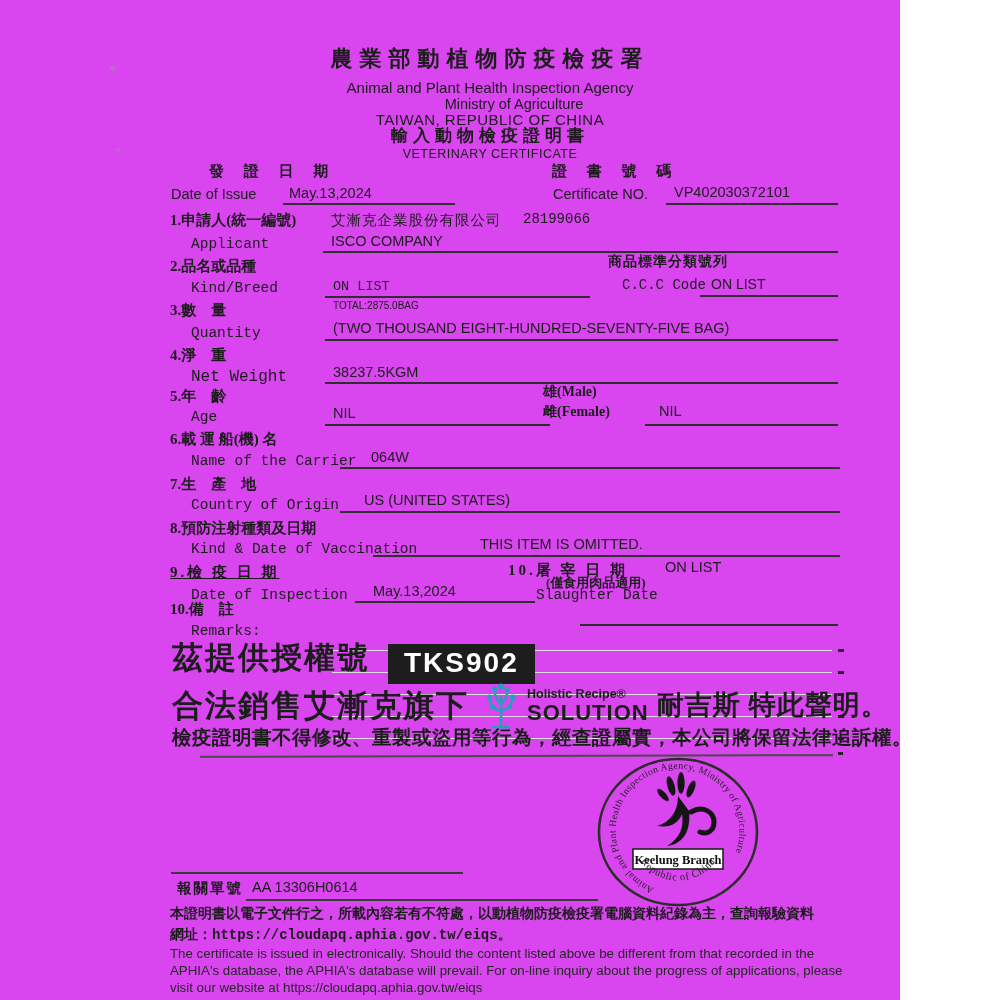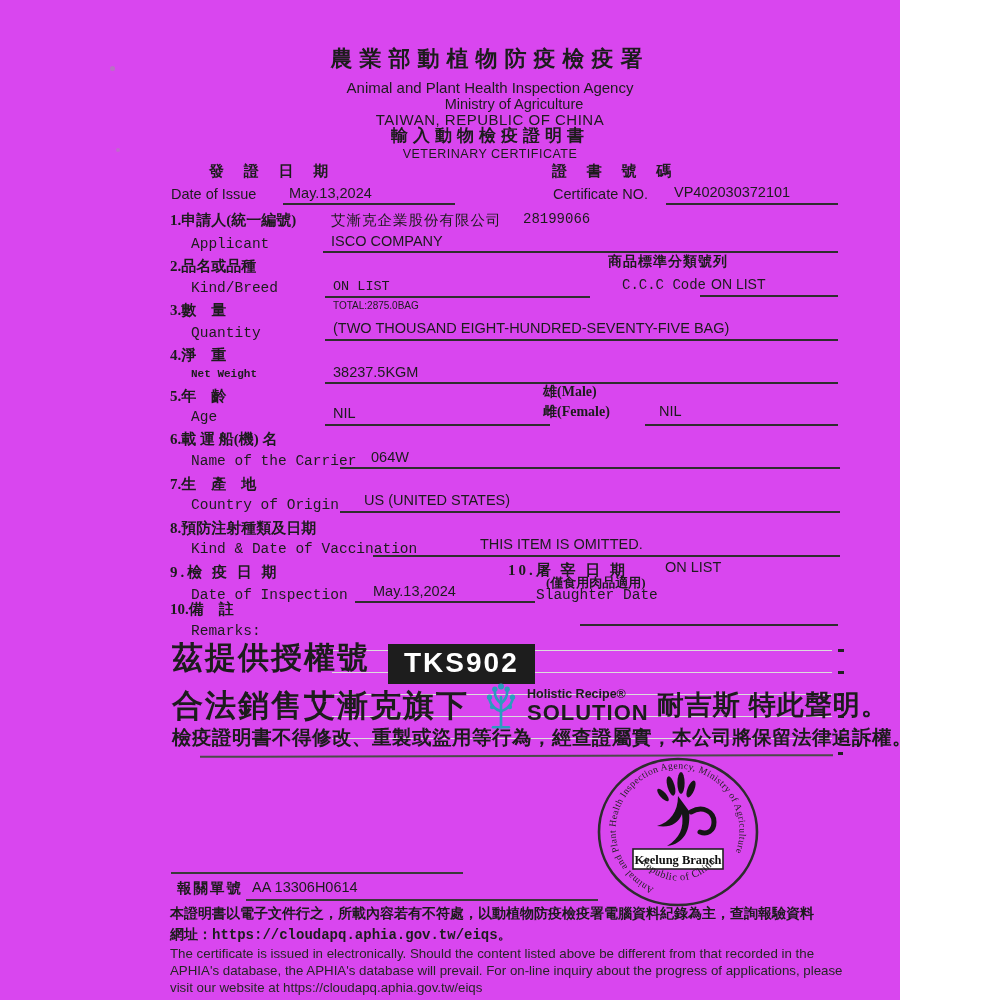--- a/index.html
+++ b/index.html
@@ -55,21 +55,21 @@
   <div class="abs sans" style="left:711px;top:276px;font-size:14px;">ON LIST</div>
   <div class="ul" style="left:700px;top:295px;width:138px;"></div>
 
   <div class="abs zh" style="left:170px;top:302px;font-size:15px;">3.數　量</div>
   <div class="abs sans" style="left:333px;top:300px;font-size:10px;">TOTAL:2875.0BAG</div>
   <div class="abs mono" style="left:191px;top:325px;font-size:14.5px;font-weight:normal;">Quantity</div>
   <div class="abs sans" style="left:333px;top:320px;font-size:14.5px;">(TWO THOUSAND EIGHT-HUNDRED-SEVENTY-FIVE BAG)</div>
   <div class="ul" style="left:325px;top:339px;width:513px;"></div>
 
   <div class="abs zh" style="left:170px;top:347px;font-size:15px;">4.淨　重</div>
-  <div class="abs mono" style="left:191px;top:368px;font-size:11px;font-weight:bold;">Net Weight</div>
+  <div class="abs mono" style="left:191px;top:368px;font-size:16px;font-weight:normal;">Net Weight</div>
   <div class="abs sans" style="left:333px;top:364px;font-size:14.5px;">38237.5KGM</div>
   <div class="ul" style="left:325px;top:382px;width:513px;"></div>
 
   <div class="abs zh" style="left:170px;top:388px;font-size:15px;">5.年　齡</div>
   <div class="abs zh" style="left:543px;top:384px;font-size:14px;">雄(Male)</div>
   <div class="abs mono" style="left:191px;top:409px;font-size:14.5px;font-weight:normal;">Age</div>
   <div class="abs sans" style="left:333px;top:405px;font-size:14.5px;">NIL</div>
   <div class="ul" style="left:325px;top:424px;width:225px;"></div>
   <div class="abs zh" style="left:543px;top:404px;font-size:14px;">雌(Female)</div>
   <div class="abs sans" style="left:659px;top:403px;font-size:14.5px;">NIL</div>
@@ -83,21 +83,21 @@
   <div class="abs zh" style="left:170px;top:476px;font-size:15px;">7.生　產　地</div>
   <div class="abs mono" style="left:191px;top:497px;font-size:14.5px;font-weight:normal;">Country of Origin</div>
   <div class="abs sans" style="left:364px;top:492px;font-size:14.5px;">US (UNITED STATES)</div>
   <div class="ul" style="left:340px;top:511px;width:500px;"></div>
 
   <div class="abs zh" style="left:170px;top:520px;font-size:15px;">8.預防注射種類及日期</div>
   <div class="abs mono" style="left:191px;top:541px;font-size:14.5px;font-weight:normal;">Kind &amp; Date of Vaccination</div>
   <div class="abs sans" style="left:480px;top:536px;font-size:14.5px;">THIS ITEM IS OMITTED.</div>
   <div class="ul" style="left:373px;top:555px;width:467px;"></div>
 
-  <div class="abs zh" style="left:170px;top:564px;font-size:15px;letter-spacing:3px;">9.檢 疫 日 期</div>
+  <div class="abs zh" style="left:170px;top:564px;font-size:15px;letter-spacing:3px;text-decoration:underline;">9.檢 疫 日 期</div>
   <div class="abs zh" style="left:508px;top:562px;font-size:15px;letter-spacing:3px;">10.屠 宰 日 期</div>
   <div class="abs sans" style="left:665px;top:559px;font-size:14.5px;">ON LIST</div>
   <div class="abs mono" style="left:191px;top:587px;font-size:14.5px;font-weight:normal;">Date of Inspection</div>
   <div class="abs sans" style="left:373px;top:583px;font-size:14.5px;">May.13,2024</div>
   <div class="ul" style="left:355px;top:601px;width:180px;"></div>
   <div class="abs mono" style="left:536px;top:587px;font-size:14.5px;font-weight:normal;">Slaughter Date</div>
   <div class="abs zh" style="left:546px;top:576px;font-size:13px;">(僅食用肉品適用)</div>
   <div class="ul" style="left:580px;top:624px;width:258px;"></div>
 
   <div class="abs zh" style="left:170px;top:601px;font-size:15px;">10.備　註</div>

